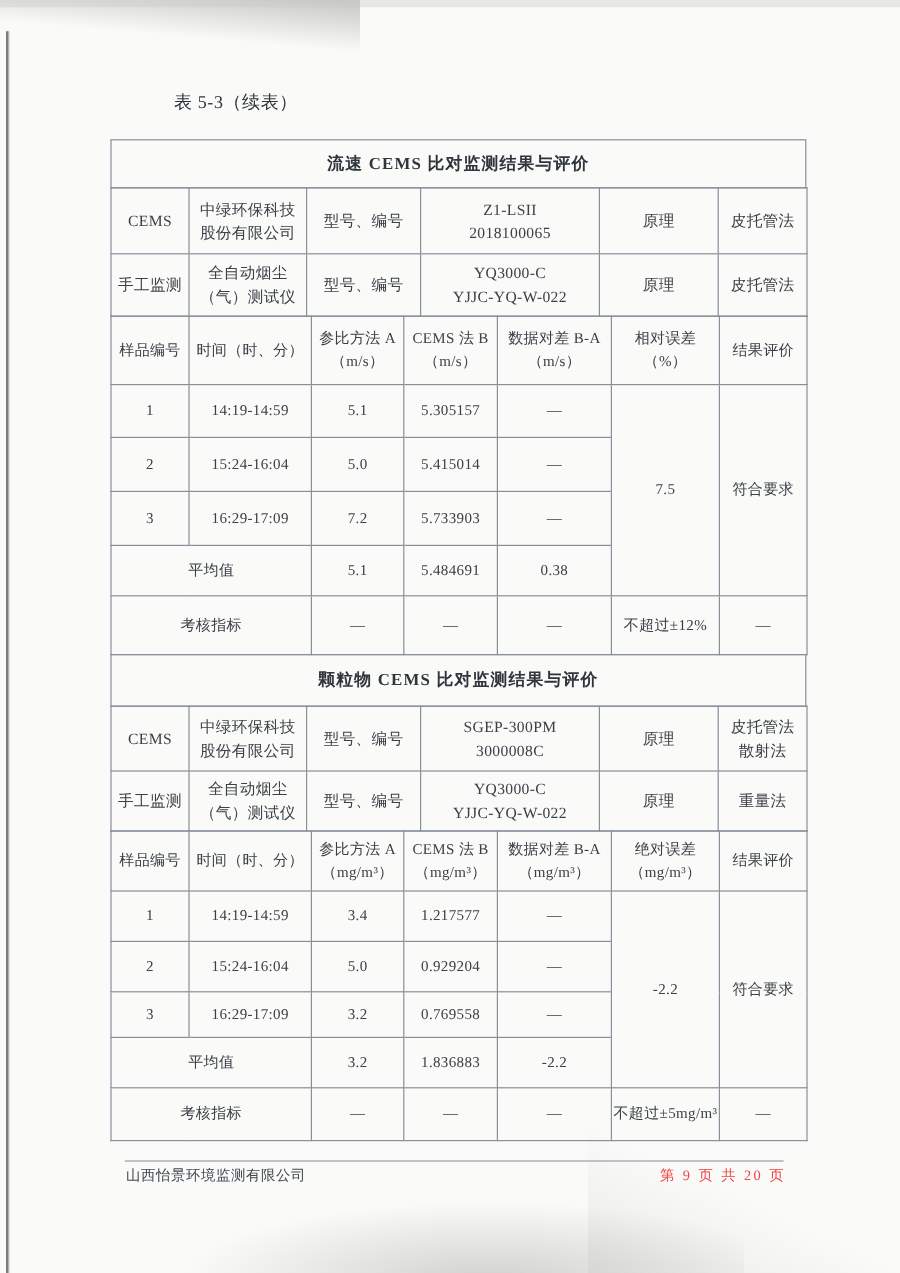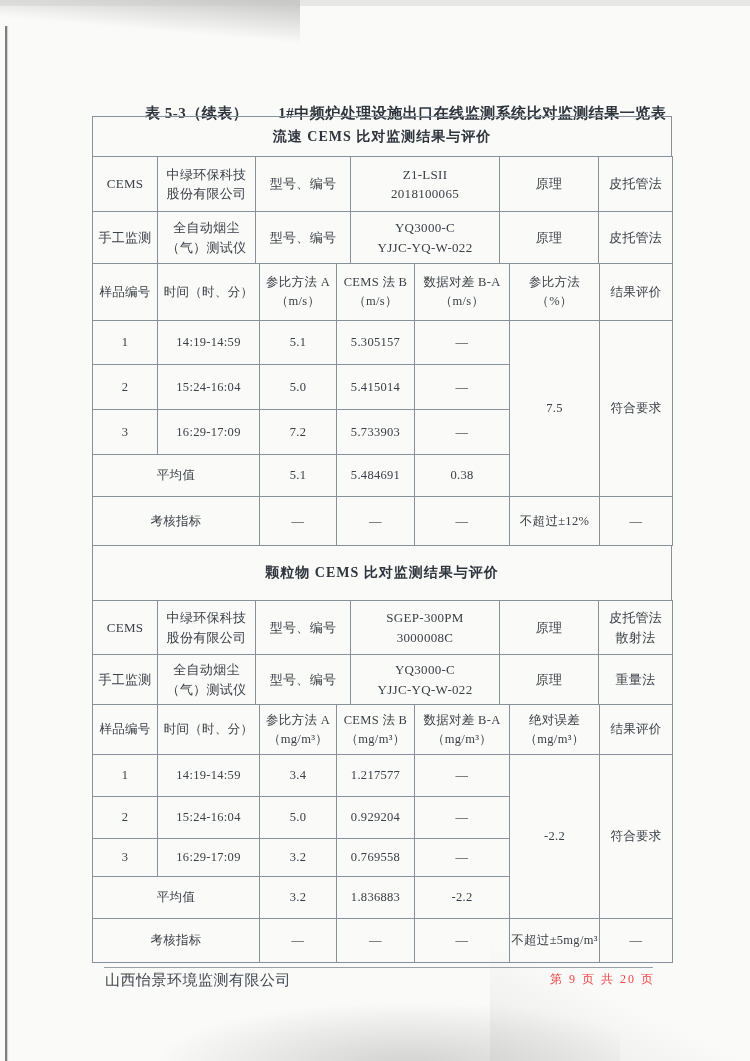--- a/index.html
+++ b/index.html
@@ -10,29 +10,29 @@
   .shade-top-left{position:absolute;left:0;top:0;width:300px;height:44px;
     background:linear-gradient(185deg,#c9c9c7 4%,rgba(250,250,248,0) 62%);pointer-events:none;}
   .shade-top-strip{position:absolute;left:0;top:0;width:100%;height:6px;background:#d7d7d5;opacity:.55;}
   .edge-line-left{position:absolute;left:5px;top:26px;width:2px;height:1035px;background:#4b4b4b;opacity:.7;
     box-shadow:1px 0 1px rgba(80,80,80,.35);}
   .shade-bottom{position:absolute;left:150px;bottom:0;width:470px;height:60px;
     background:radial-gradient(ellipse at 55% 110%,rgba(168,168,166,.5),rgba(168,168,166,0) 70%);}
   .shade-bottom-right{position:absolute;right:0;bottom:0;width:260px;height:150px;
     background:linear-gradient(205deg,rgba(200,200,198,0) 55%,rgba(200,200,198,.35) 100%);}
 
-  .doc-title{position:absolute;left:145px;top:104px;display:flex;gap:30px;
-    font-size:15px;font-weight:bold;color:#2e343c;white-space:nowrap;letter-spacing:.5px;}
+  .doc-title{position:absolute;left:145px;top:76px;display:flex;gap:30px;
+    font-size:15px;font-weight:normal;color:#2e343c;white-space:nowrap;letter-spacing:.5px;}
 
   .tablewrap{position:absolute;left:92px;top:116px;width:580px;}
   .tablewrap > *:not(:first-child){margin-top:-1px;}
 
   .sec-title{box-sizing:border-box;border:1px solid #87909b;display:flex;align-items:center;justify-content:center;
     font-weight:bold;font-size:14px;color:#2f353d;letter-spacing:1px;}
-  .st1{height:41px;} .st2{height:56px;}
+  .st1{height:41px;} .st2{height:44px;}
 
   table{border-collapse:collapse;table-layout:fixed;width:580px;}
   td{border:1px solid #87909b;text-align:center;vertical-align:middle;
      font-size:13px;color:#3a4047;padding:2px 1px;letter-spacing:.3px;}
   .ln{display:block;line-height:1.5;}
   .dat td{font-size:12.5px;}
   .r-head td{font-size:12.5px;}
 
   
   .dev .c1{width:65px;}  .dev .c2{width:98px;} .dev .c3{width:95px;}
@@ -43,37 +43,36 @@
   
   .t1dev .rd1{height:55px;} .t1dev .rd2{height:52px;}
   .t1dat .r-head{height:57px;} .t1dat .r1{height:44px;} .t1dat .r2{height:45px;}
   .t1dat .r3{height:45px;} .t1dat .r-avg{height:42px;} .t1dat .r-assess{height:49px;}
   
   .t2dev .rd1{height:54px;} .t2dev .rd2{height:50px;}
   .t2dat .r-head{height:50px;} .t2dat .r1{height:42px;} .t2dat .r2{height:42px;}
   .t2dat .r3{height:38px;} .t2dat .r-avg{height:42px;} .t2dat .r-assess{height:44px;}
 
   .footer-line{position:absolute;left:104px;top:967px;width:549px;height:1px;background:#99a0a8;}
-  .footer-left{position:absolute;left:105px;top:971px;font-size:15px;color:#414750;letter-spacing:.5px;}
+  .footer-left{position:absolute;left:105px;top:971px;font-size:12px;color:#414750;letter-spacing:.5px;}
   .footer-right{position:absolute;right:95px;top:971px;font-size:12px;color:#ef4444;letter-spacing:2px;}
 </style>
 </head>
 <body>
 
 <div class="screen">
 
   <div class="shade-top-strip"></div>
   <div class="shade-top-left"></div>
   <div class="edge-line-left"></div>
   <div class="shade-bottom"></div>
   <div class="shade-bottom-right"></div>
 
   <div class="doc-title">
     <span>表 5-3（续表）</span>
-    <span>1#中频炉处理设施出口在线监测系统比对监测结果一览表</span>
   </div>
 
   <div class="tablewrap">
 
     <div class="sec-title st1">流速 CEMS 比对监测结果与评价</div>
 
     <table class="dev t1dev">
       <colgroup>
           <col class="c1">
           <col class="c2">
@@ -146,21 +145,21 @@
             </td>
           <td>
               <span class="ln">CEMS 法 B</span>
               <span class="ln">（m/s）</span>
             </td>
           <td>
               <span class="ln">数据对差 B-A</span>
               <span class="ln">（m/s）</span>
             </td>
           <td>
-              <span class="ln">参比方法</span>
+              <span class="ln">相对误差</span>
               <span class="ln">（%）</span>
             </td>
           <td>
               <span class="ln">结果评价</span>
               <span class="ln"></span>
             </td>
         </tr>
         <tr class="r1">
           <td>1</td>
           <td>14:19-14:59</td>

